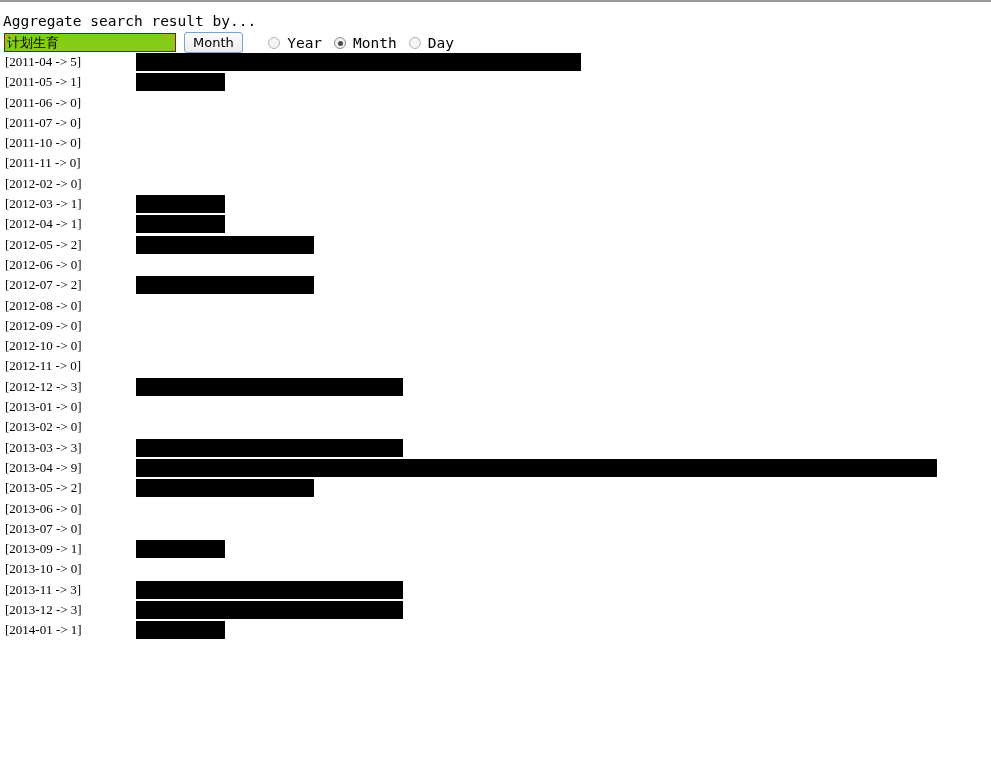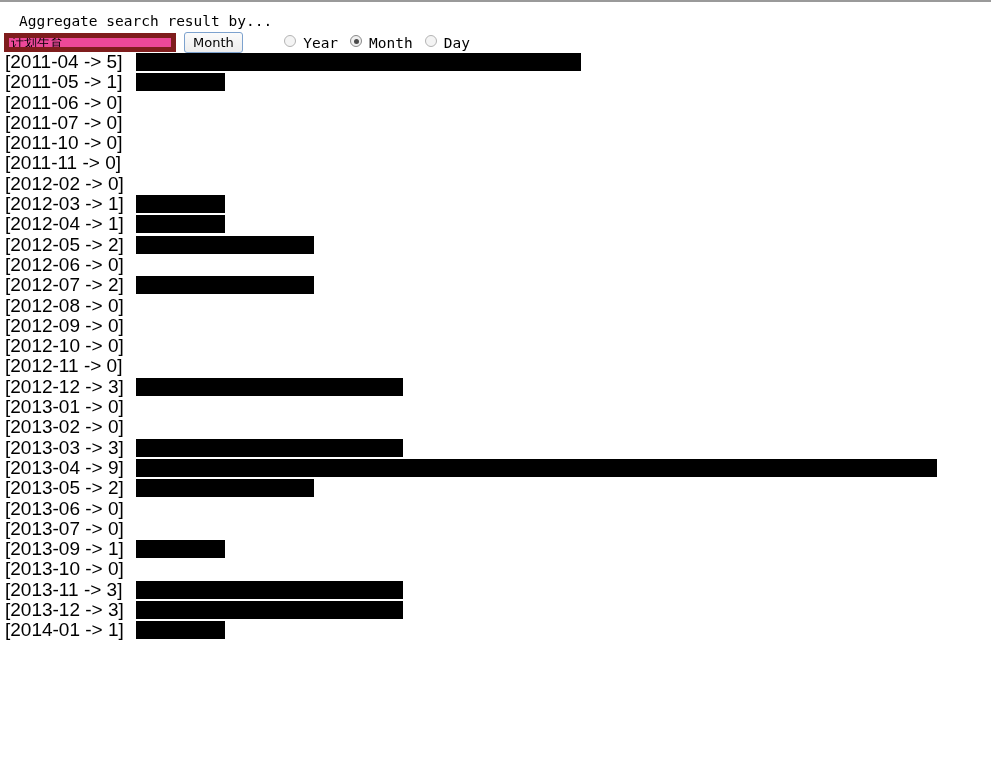--- a/index.html
+++ b/index.html
@@ -29,30 +29,30 @@
     height: 24px;
     display: flex;
     align-items: center;
     white-space: nowrap;
   }
   .agg-label {
     font-family: "DejaVu Sans Mono", "Liberation Mono", monospace;
     font-size: 14.5px;
     color: #000000;
     letter-spacing: 0px;
-    padding-left: 19px;
+    padding-left: 3px;
   }
   .radio-group {
     display: flex;
     align-items: center;
     margin-left: 12px;
   }
   .radio-item {
     display: flex;
-    align-items: flex-start;
+    align-items: center;
     margin-right: 12px;
     margin-top: 44px;
   }
   .radio-dot {
     width: 12px;
     height: 12px;
     border-radius: 50%;
     border: 1px solid #b4b4b4;
     background: #f4f4f4;
     box-sizing: border-box;
@@ -85,22 +85,22 @@
     left: 4px;
     top: 30px;
     height: 21px;
     display: flex;
     align-items: center;
   }
   .search-input {
     width: 172px;
     height: 19px;
     box-sizing: border-box;
-    border: 5px solid #7f1d1d;
-    background: #ec4899;
+    border: 1px solid #7f1d1d;
+    background: #84cc16;
     font-family: "DejaVu Sans", "Liberation Sans", sans-serif;
     font-size: 13px;
     color: #000000;
     padding: 0 2px;
     outline: none;
   }
   .search-button {
     margin-left: 8px;
     height: 21px;
     box-sizing: border-box;
@@ -121,22 +121,22 @@
   }
   .bar-row {
     position: relative;
     height: 20.3px;
     white-space: nowrap;
   }
   .bar-label {
     position: absolute;
     left: 5px;
     top: 0;
-    font-family: Liberation Sans, sans-serif;
-    font-size: 19px;
+    font-family: Liberation Serif, serif;
+    font-size: 13px;
     line-height: 20.3px;
     color: #000000;
     white-space: pre;
   }
   .bar-track {
     position: absolute;
     left: 136px;
     top: 1px;
     height: 18px;
   }

